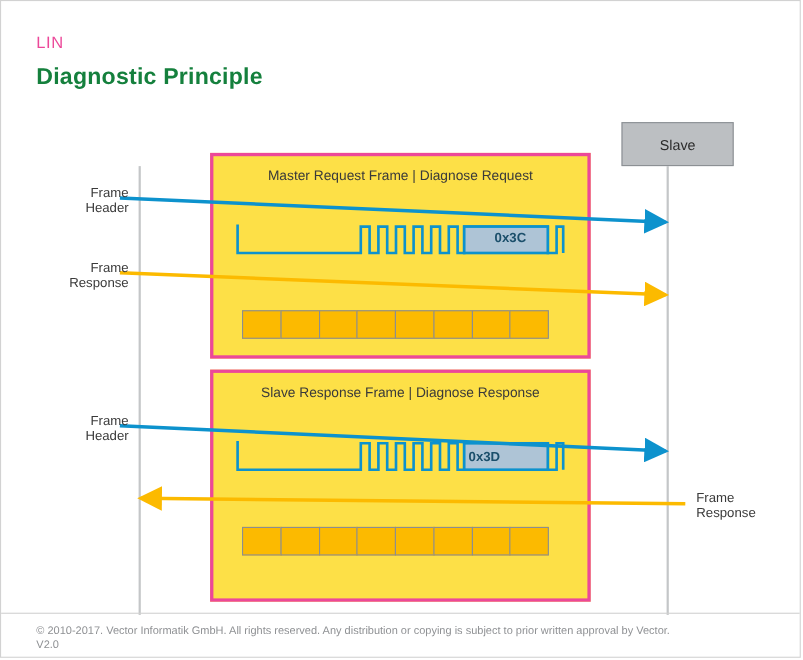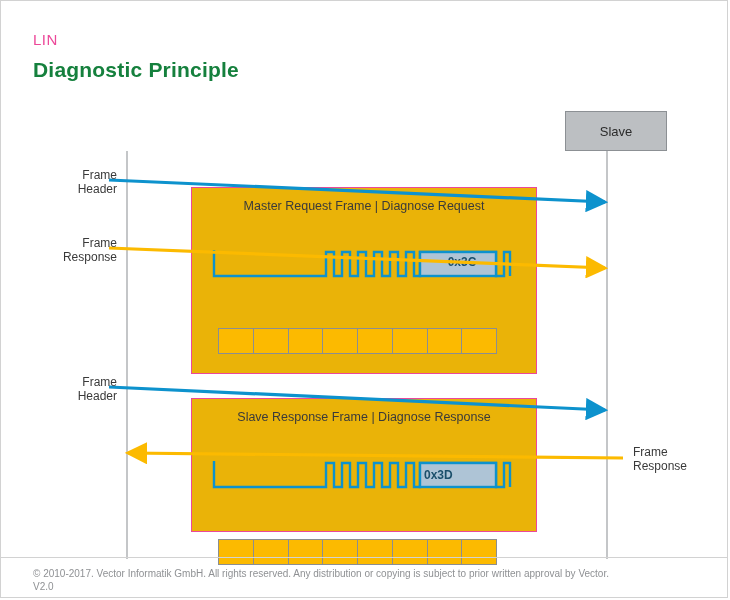--- a/index.html
+++ b/index.html
@@ -41,27 +41,26 @@
   #actor-master{left:74px;top:110px;width:102px;height:40px;}
   #actor-slave{left:554px;top:110px;width:102px;height:40px;margin-left:10px;}
   .lifeline{
     position:absolute;width:2px;background:#c4c6c8;
   }
   #lifeline-master{left:125px;top:150px;height:408px;}
   #lifeline-slave{left:605px;top:150px;height:408px;}
   
   .panel{
     position:absolute;
-    background:#eab308;
-    border:1px solid #ec4899;
-    box-sizing:border-box;
-    margin-top:48px;
+    background:#fde047;
+    border:3px solid #ec4899;
+    box-sizing:border-box;
   }
   #panel-request{left:190px;top:138px;width:346px;height:187px;}
-  #panel-response{left:190px;top:349px;width:346px;height:134px;}
+  #panel-response{left:190px;top:335px;width:346px;height:211px;}
   .panel-title{
     position:absolute;top:11px;left:0;width:100%;
     text-align:center;
     font-size:12.5px;color:#3a3a3a;
   }
   
   .wave{position:absolute;left:16px;top:58px;width:314px;height:40px;}
   .idbox-label{
     position:absolute;
     font-size:12px;font-weight:bold;color:#1b4f6b;

